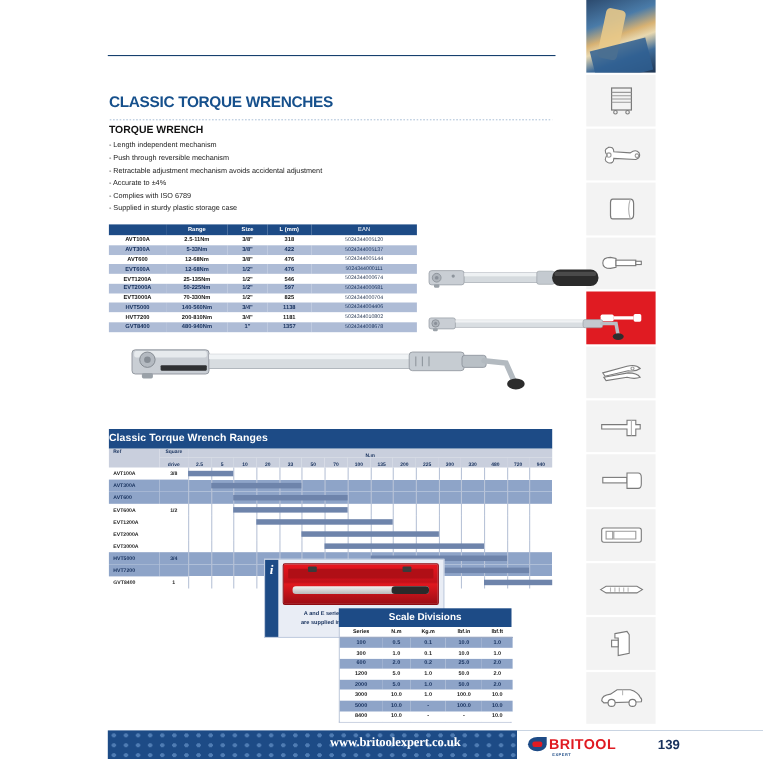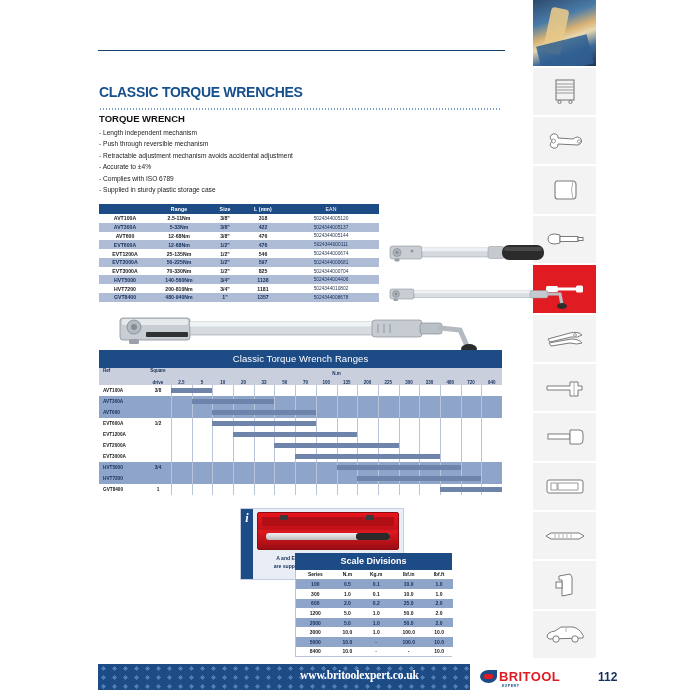--- a/index.html
+++ b/index.html
@@ -112,23 +112,24 @@
   .photo-a { position:absolute; left:290px; top:238px; width:160px; height:30px;}
   .photo-b { position:absolute; left:290px; top:280px; width:185px; height:30px;}
   .photo-c { position:absolute; left:18px; top:308px; width:395px; height:48px;}
 
   
   #ranges {
     position:absolute; left:1px; top:350px;
     width: 403px;
   }
   .ranges-head {
-    background:#1d4b86; color:#fff; text-align:center;
-    font-weight:normal; font-size:9.5px; padding:3px 0 3.5px 0;
+    background:#1d4b86; color:#fff; text-align:left;
+    font-weight:bold; font-size:9.5px; padding:3px 0 3.5px 0;
     letter-spacing:.1px;
+    margin-top:40px;
   }
   .ranges-body { position:relative; background:#fff; }
   table.rng { border-collapse:collapse; width:403px; font-size:4.6px; }
   table.rng th, table.rng td { padding:0; }
   .rng-hdr-row td {
     background:#c9cfdd; color:#16305c; font-weight:bold;
     font-size:4.5px; text-align:center; height:9px; vertical-align:bottom;
     padding-bottom:1px;
   }
   .rng-hdr-top td {
@@ -184,21 +185,21 @@
     content:""; position:absolute; right:0; top:0; width:34px; height:7px;
     background:#2a2a2a; border-radius:3px;
   }
   .case-cap {
     font-size:5.1px; color:#16305c; font-weight:bold;
     text-align:center; line-height:8px; margin-top:4px;
   }
 
   
   #scale {
-    position:absolute; left:295px; top:553px; width:157px;
+    position:absolute; left:308px; top:553px; width:157px;
   }
   .scale-head {
     background:#1d4b86; color:#fff; text-align:center;
     font-weight:bold; font-size:9px; padding:3px 0 3.5px 0;
   }
   table.sc { border-collapse:collapse; width:157px; font-size:5px; background:#fff;}
   table.sc th {
     font-size:4.9px; font-weight:bold; color:#111; background:#fff;
     padding:2px 0; text-align:center; border-bottom:1px solid #9aa8c2;
   }
@@ -894,17 +895,17 @@
     <div class="foot-band">
       <div class="dots"></div>
     </div>
     <div class="foot-url">www.britoolexpert.co.uk</div>
     <div class="foot-right">
       <div class="logo">
         <span class="swoosh"></span>
         <span class="brand">BRITOOL</span>
         <span class="expert">EXPERT</span>
       </div>
-      <div class="pageno">112</div>
+      <div class="pageno">139</div>
     </div>
   </div>
 
 </div>
 
 </body></html>

